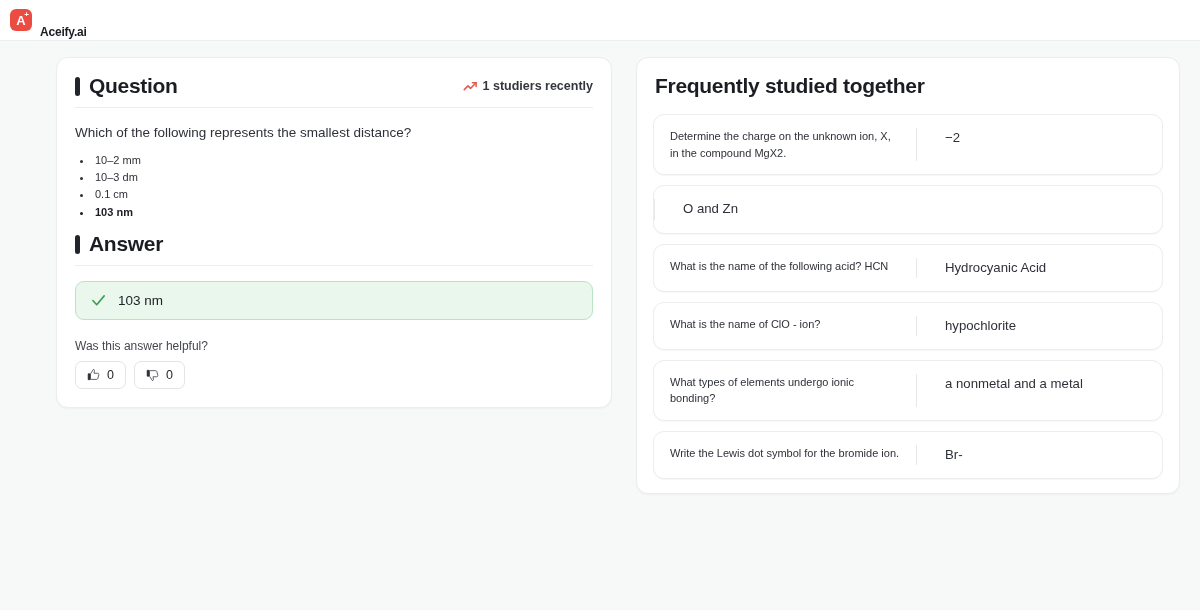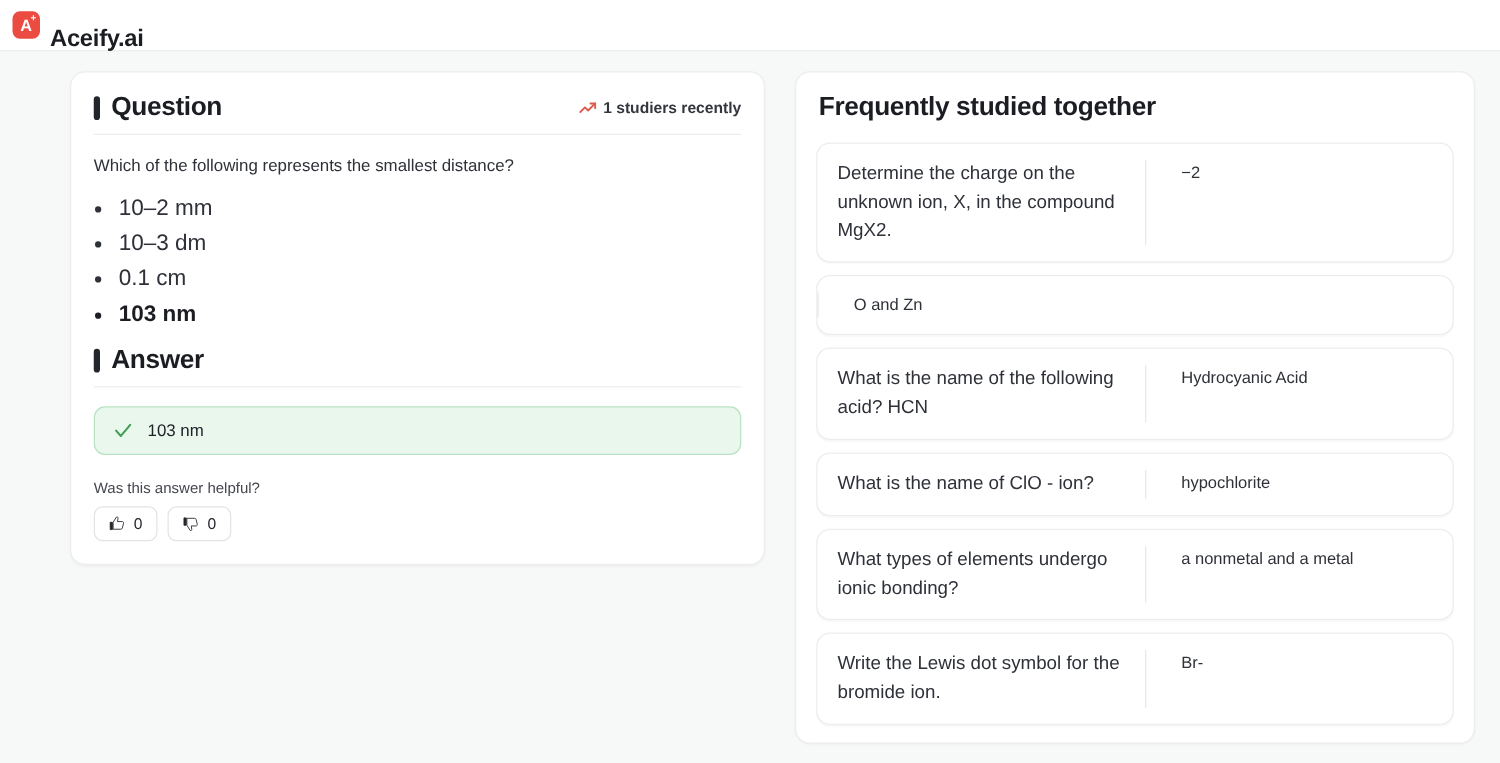--- a/index.html
+++ b/index.html
@@ -48,21 +48,21 @@
   }
   .logo-mark .plus {
     position: absolute;
     top: 2px;
     right: 3px;
     font-size: 8px;
     font-weight: 700;
     line-height: 1;
   }
   .brand-name {
-    font-size: 19px;
+    font-size: 12px;
     font-weight: 700;
     letter-spacing: -0.2px;
     color: #1b1d22;
     margin-top: 23px;
   }
 
   
   .page {
     display: flex;
     gap: 24px;
@@ -124,21 +124,21 @@
     color: #2e3138;
     margin-top: 15px;
     line-height: 1.45;
   }
 
   .choices {
     margin: 9px 0 0 18px;
     list-style: disc;
   }
   .choices li {
-    font-size: 18px;
+    font-size: 11px;
     color: #2e3138;
     line-height: 1.58;
     padding-left: 2px;
   }
   .choices li.correct { font-weight: 700; color: #1b1d22; }
 
   .answer-head { margin-top: 11px; }
 
   .answer-box {
     margin-top: 15px;
@@ -201,21 +201,21 @@
     background: #ffffff;
     display: flex;
     align-items: stretch;
     padding: 13px 0 13px 0;
     box-shadow: 0 1px 1px rgba(16,24,40,0.03);
     cursor: pointer;
   }
   .ri-q {
     flex: 0 0 262px;
     padding: 0 14px 0 16px;
-    font-size: 15px;
+    font-size: 11px;
     line-height: 1.52;
     color: #2e3138;
   }
   .ri-sep {
     width: 1px;
     background: #e6e8ea;
     flex: 0 0 1px;
   }
   .ri-a {
     flex: 1 1 auto;

